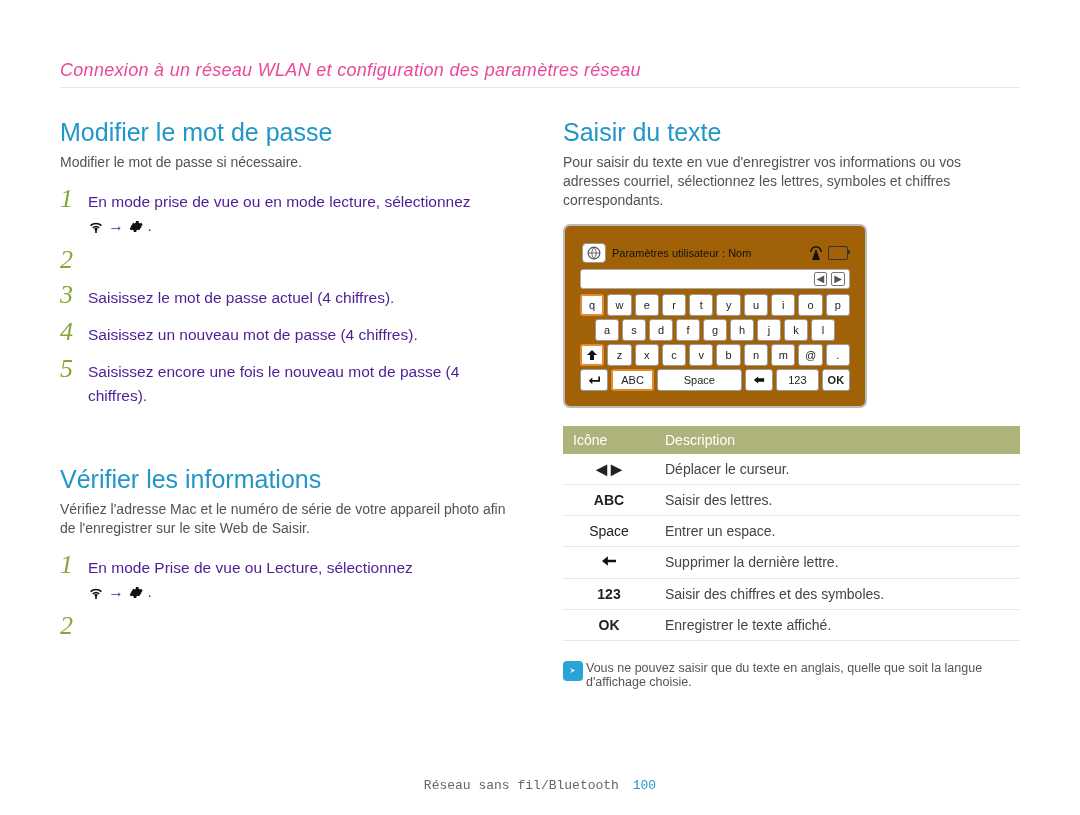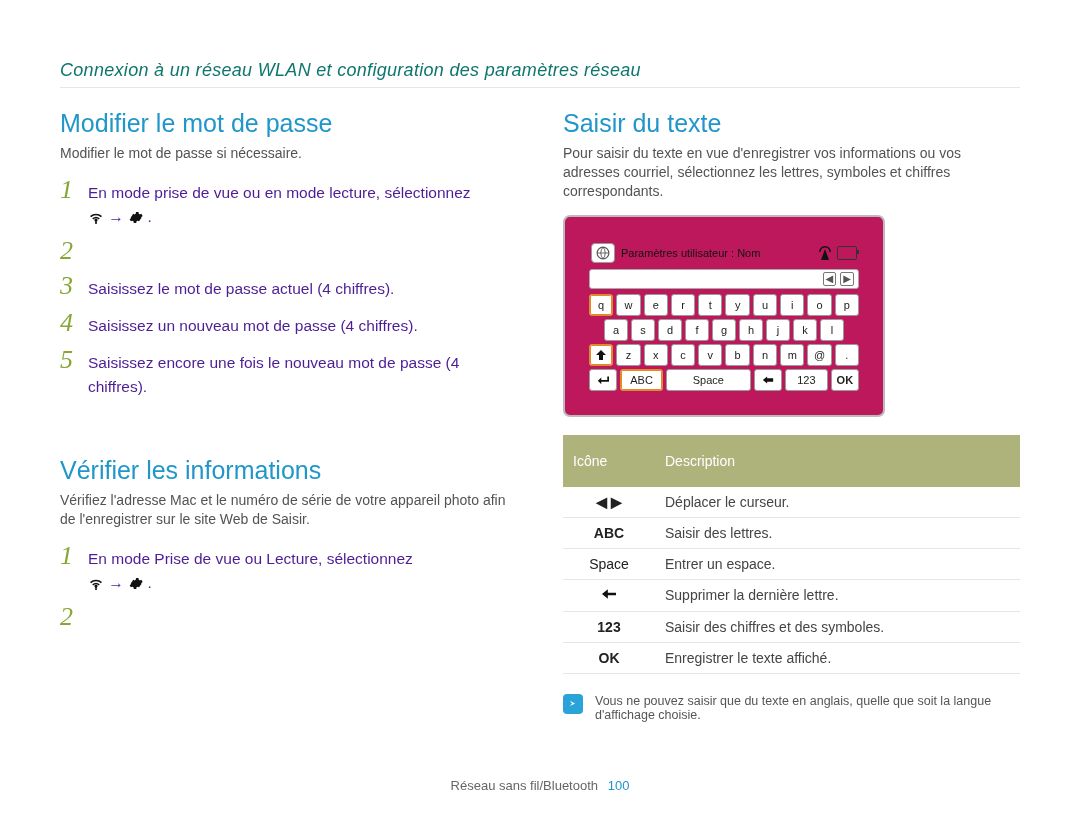--- a/index.html
+++ b/index.html
@@ -1,50 +1,50 @@
 <!DOCTYPE html>
 <html><head>
 <meta charset="utf-8">
 <style>
   html,body{margin:0;padding:0;background:#fff;font-family:Arial,Helvetica,sans-serif;color:#333;}
   .page{width:1080px;height:815px;box-sizing:border-box;padding:60px 60px 40px 60px;position:relative;}
-  .crumb{color:#0f766e;font-style:italic;font-size:18px;border-bottom:1px solid #e6e6e6;padding-bottom:6px;margin-bottom:21px;letter-spacing:.3px;}
+  .crumb{color:#ec4899;font-style:italic;font-size:18px;border-bottom:1px solid #e6e6e6;padding-bottom:6px;margin-bottom:30px;letter-spacing:.3px;}
   .cols{display:flex;gap:46px;}
   .col{flex:1;min-width:0;}
   h2.sec{font-weight:400;font-size:25px;color:#2196c9;margin:0 0 6px 0;}
   p.lead{margin:0 0 14px 0;font-size:14px;color:#535353;line-height:1.35;}
   ol.steps{list-style:none;margin:0;padding:0;}
   ol.steps>li{display:flex;align-items:flex-start;margin-bottom:9px;}
   .stepnum{font-style:italic;font-family:Georgia,serif;font-size:26px;color:#86a736;line-height:1;width:24px;flex:none;margin-right:4px;}
   .steptxt{font-size:15.5px;color:#4c1d95;line-height:1.55;padding-top:4px;}
   .steptxt .bold{font-weight:700;}
   svg.icon{display:inline-block;vertical-align:-3px;}
   .section-gap{height:48px;}
-  .kbd-wrap{border:2px solid #bbb;border-radius:7px;padding:24px;background:#be185d;width:270px;margin:6px 0 18px 0;}
+  .kbd-wrap{border:2px solid #bbb;border-radius:7px;padding:15px;background:#a16207;width:270px;margin:6px 0 18px 0;}
   .kbd-top{display:flex;align-items:center;gap:6px;padding:2px 2px 6px 2px;}
   .kbd-top .globe{width:22px;height:18px;border:1px solid #999;border-radius:4px;display:flex;align-items:center;justify-content:center;background:#fff;}
   .kbd-top .label{font-size:11px;flex:1;color:#111;}
   .kbd-top .ant{width:12px;height:14px;}
   .kbd-top .batt{width:18px;height:12px;border:1px solid #333;border-radius:2px;position:relative;}
   .kbd-top .batt:after{content:"";position:absolute;right:-3px;top:3px;width:2px;height:4px;background:#333;}
   .kbd-input{background:#fff;border:1px solid #aaa;border-radius:3px;height:18px;margin-bottom:5px;display:flex;justify-content:flex-end;align-items:center;padding:0 4px;gap:4px;}
   .kbd-input .cur{border:1px solid #777;border-radius:2px;font-size:10px;padding:0 2px;line-height:12px;color:#555;}
   .kbd-grid{display:grid;grid-template-columns:repeat(10,1fr);gap:3px;}
   .key{background:#fff;border:1px solid #9a9a9a;border-radius:3px;height:20px;font-size:11px;display:flex;align-items:center;justify-content:center;color:#222;}
   .key.hl{border-color:#e2892b;box-shadow:inset 0 0 0 1px #e2892b;}
   .key.ok{font-weight:700;}
   .key.shift svg,.key.ret svg,.key.bksp svg{width:12px;height:12px;}
   table.icontbl{border-collapse:collapse;width:100%;font-size:14px;}
-  table.icontbl th{background:#aeb37c;color:#fff;font-weight:400;text-align:left;padding:18px 10px;}
+  table.icontbl th{background:#aeb37c;color:#fff;font-weight:400;text-align:left;padding:6px 10px;}
   table.icontbl th:first-child{width:72px;}
   table.icontbl td{border-bottom:1px solid #e6e6e6;padding:7px 10px;vertical-align:middle;color:#444;}
   table.icontbl td.ic{text-align:center;font-weight:700;color:#222;}
-  .note{display:flex;gap:12px;margin-top:20px;font-size:12.5px;color:#555;}
+  .note{display:flex;gap:3px;margin-top:20px;font-size:12.5px;color:#555;}
   .note .badge{flex:none;width:20px;height:20px;border-radius:4px;background:#2aa3d8;color:#fff;display:flex;align-items:center;justify-content:center;font-style:italic;}
-  .footer{position:absolute;bottom:22px;left:0;right:0;text-align:center;font-size:13px;color:#666;}
+  .footer{position:absolute;bottom:22px;left:0;right:0;text-align:center;font-size:13px;color:#666;font-family:Liberation Mono, monospace;}
   .footer .pno{color:#2196c9;margin-left:6px;}
 </style>
 </head>
 <body>
 
 <div class="page">
   <div class="crumb">Connexion à un réseau WLAN et configuration des paramètres réseau</div>
 
   <div class="cols">
 

